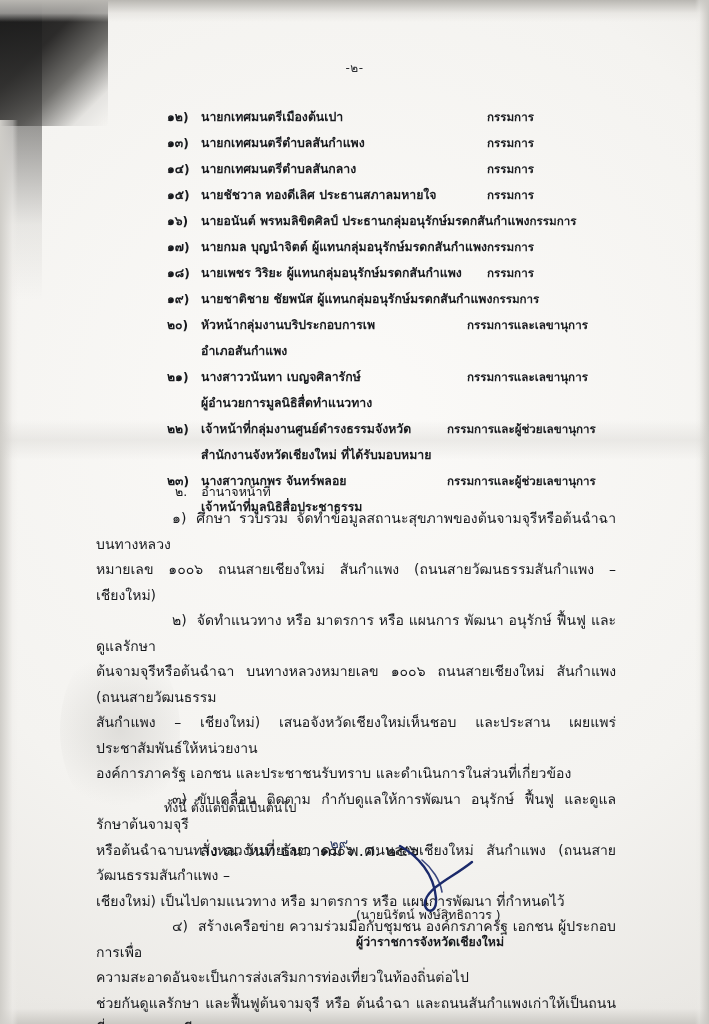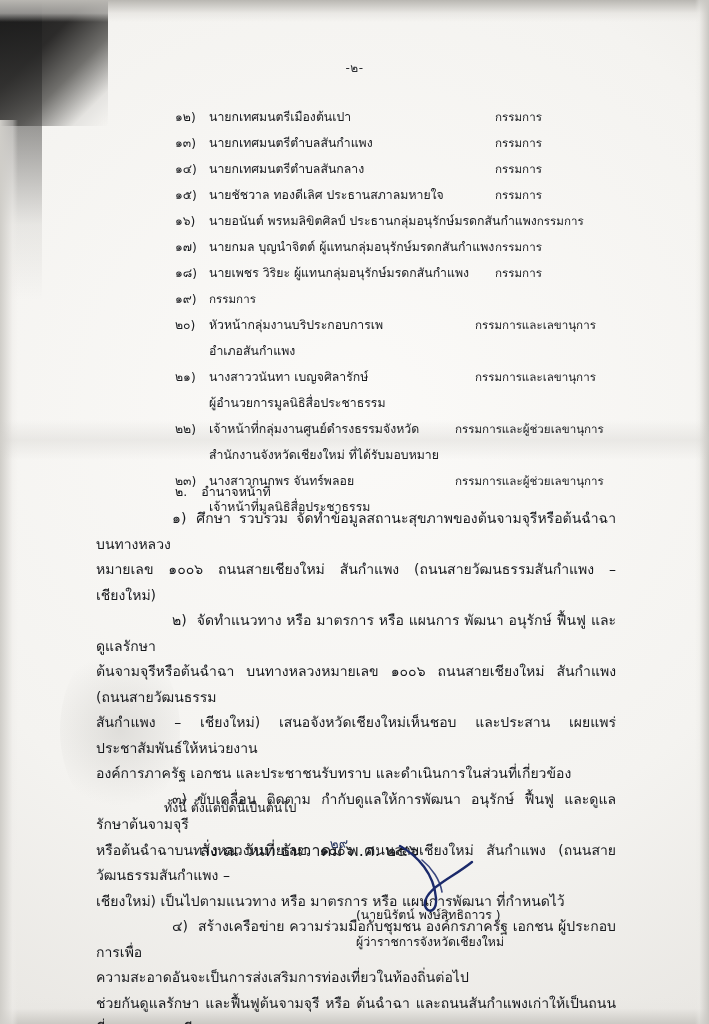--- a/index.html
+++ b/index.html
@@ -79,23 +79,24 @@
     top: 58px;
     left: 0; right: 0;
     text-align: center;
     font-size: 12px;
     color: #2a2c30;
     letter-spacing: 0.5px;
   }
 
   .list {
     position: absolute;
-    left: 175px;
+    left: 167px;
     top: 104px;
     width: 460px;
+    font-weight: bold;
   }
   .row {
     display: flex;
     align-items: flex-start;
     font-size: 12.3px;
     line-height: 26px;
     color: #181a1e;
     white-space: nowrap;
   }
   .row .num {
@@ -169,20 +170,21 @@
     position: absolute;
     left: 356px;
     top: 905px;
     font-size: 12.3px;
   }
   .sign-title {
     position: absolute;
     left: 356px;
     top: 932px;
     font-size: 12.3px;
+    font-weight: bold;
   }
   .smudge {
     position: absolute;
     border-radius: 50%;
     pointer-events: none;
   }
 </style>
 </head>
 <body>
 
@@ -233,40 +235,41 @@
           <span class="txt">นายกมล  บุญนำจิตต์ ผู้แทนกลุ่มอนุรักษ์มรดกสันกำแพง</span>
           <span class="role w1">กรรมการ</span>
         </div>
         <div class="row">
           <span class="num">๑๘)</span>
           <span class="txt">นายเพชร  วิริยะ ผู้แทนกลุ่มอนุรักษ์มรดกสันกำแพง</span>
           <span class="role w1">กรรมการ</span>
         </div>
         <div class="row">
           <span class="num">๑๙)</span>
+          <span class="txt">นายชาติชาย  ชัยพนัส ผู้แทนกลุ่มอนุรักษ์มรดกสันกำแพง</span>
           <span class="role w1">กรรมการ</span>
         </div>
         <div class="row">
           <span class="num">๒๐)</span>
           <span class="txt">หัวหน้ากลุ่มงานบริประกอบการเพ</span>
           <span class="role w2">กรรมการและเลขานุการ</span>
         </div>
         <div class="row r-cont">
           <span class="num"></span>
           <span class="txt">อำเภอสันกำแพง</span>
           <span class="role w2"></span>
         </div>
         <div class="row">
           <span class="num">๒๑)</span>
           <span class="txt">นางสาววนันทา  เบญจศิลารักษ์</span>
           <span class="role w2">กรรมการและเลขานุการ</span>
         </div>
         <div class="row r-cont">
           <span class="num"></span>
-          <span class="txt">ผู้อำนวยการมูลนิธิสื่อประชาธรรม</span>
+          <span class="txt">ผู้อำนวยการมูลนิธิสื่ดทำแนวทาง</span>
           <span class="role w2"></span>
         </div>
         <div class="row">
           <span class="num">๒๒)</span>
           <span class="txt">เจ้าหน้าที่กลุ่มงานศูนย์ดำรงธรรมจังหวัด</span>
           <span class="role w3">กรรมการและผู้ช่วยเลขานุการ</span>
         </div>
         <div class="row r-cont">
           <span class="num"></span>
           <span class="txt">สำนักงานจังหวัดเชียงใหม่ ที่ได้รับมอบหมาย</span>

